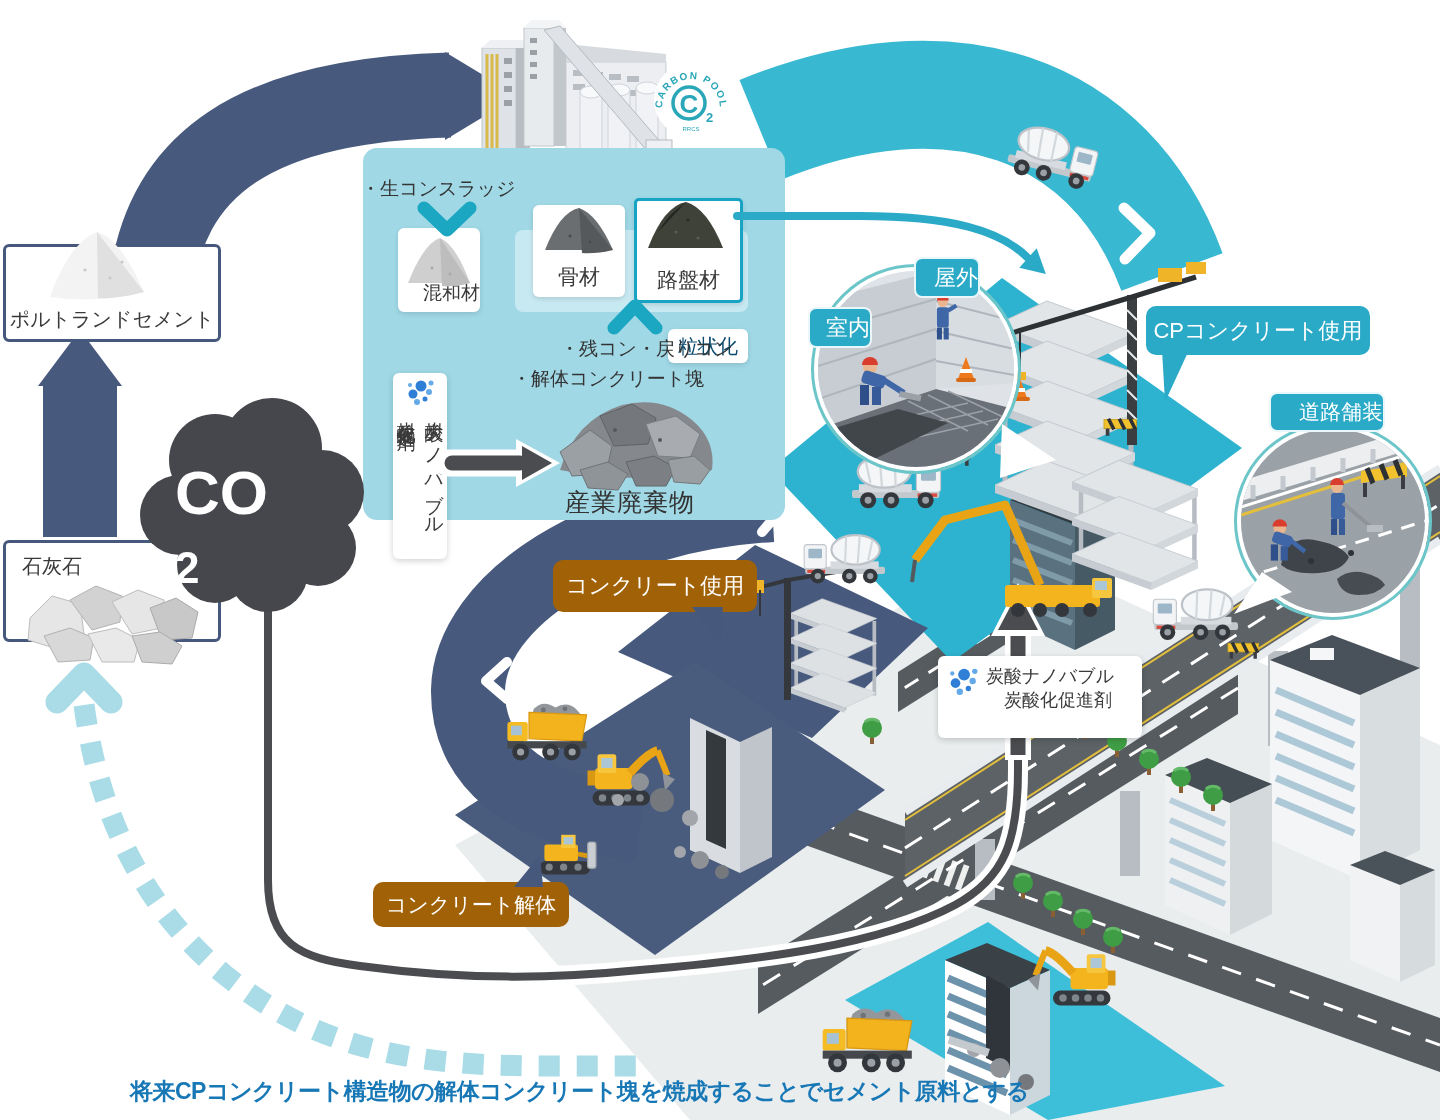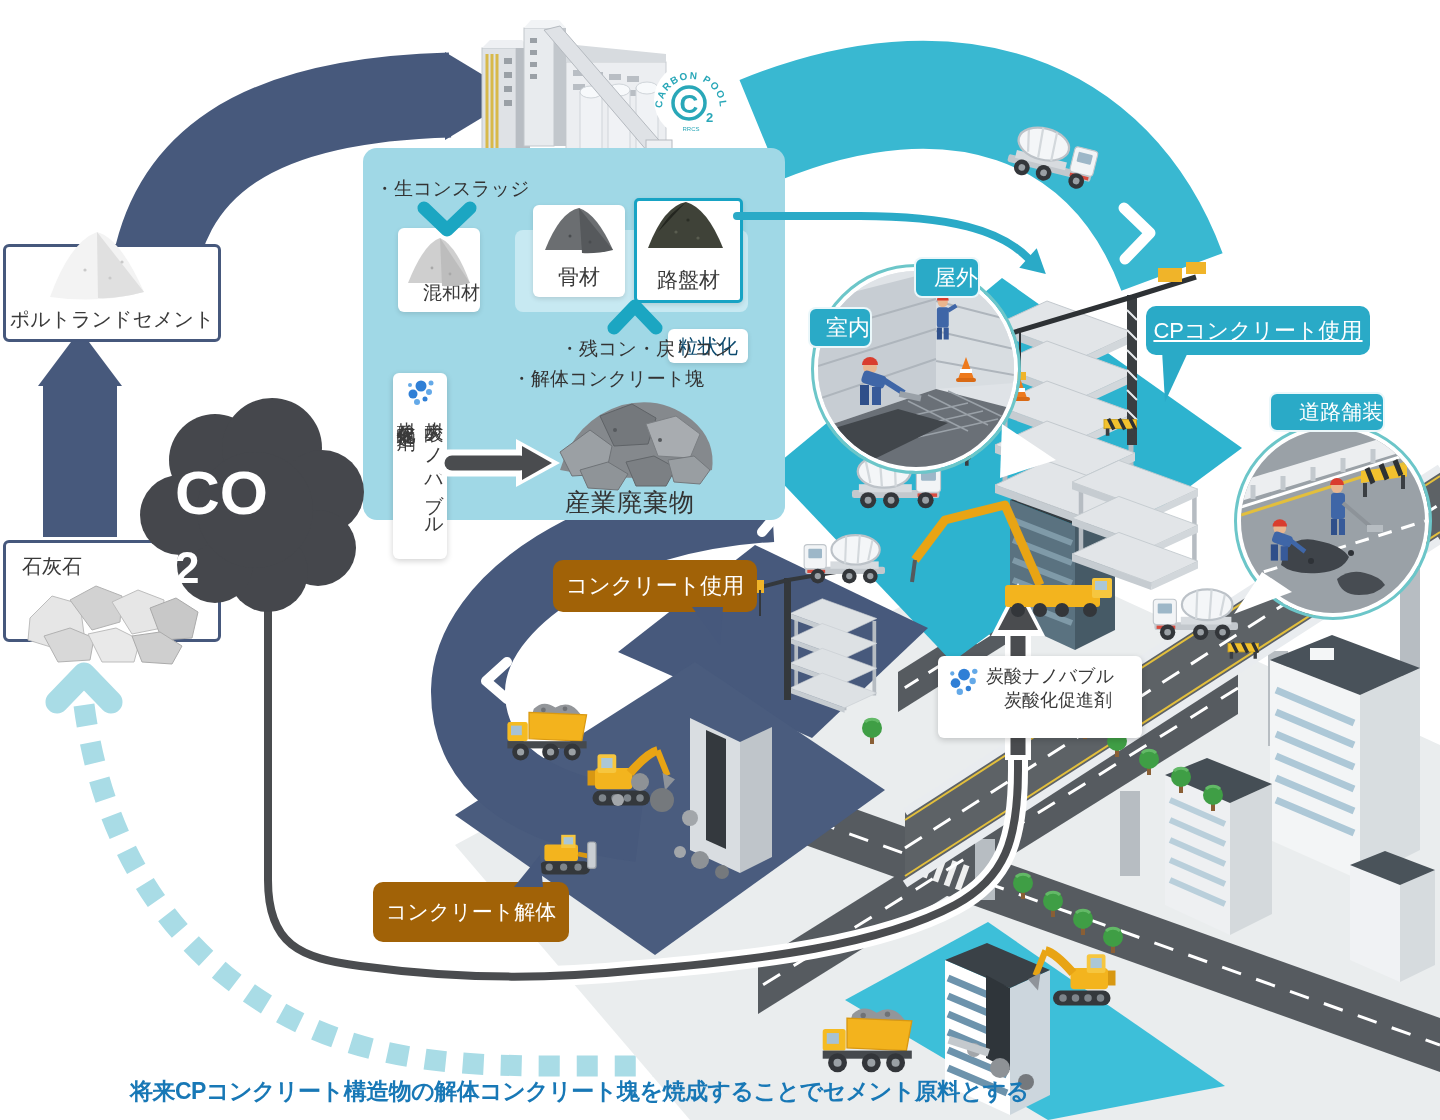--- a/index.html
+++ b/index.html
@@ -14,21 +14,21 @@
         box-shadow:0 2px 5px rgba(0,0,0,.12);}
   .bordered{border:3px solid #46587c;box-shadow:none;border-radius:6px;}
   .hl{border:3px solid #17a3c4;border-radius:5px;}
   .cap{position:absolute;left:0;right:0;bottom:6px;text-align:center;color:#3a3a3a;}
   .txt{position:absolute;color:#333;z-index:12;white-space:nowrap;}
   .chip{position:absolute;background:#2aaac7;color:#fff;border:2px solid rgba(255,255,255,.9);
         border-radius:8px;display:flex;align-items:center;justify-content:flex-end;
         z-index:30;white-space:nowrap;}
   .bubble{position:absolute;color:#fff;display:flex;align-items:center;justify-content:center;
           border-radius:10px;z-index:30;white-space:nowrap;}
-  .bubble.teal{background:#2aaac7;text-decoration:underline;}
+  .bubble.teal{background:#2aaac7;}
   .bubble.navy{background:#a16207;}
   .tail{position:absolute;width:0;height:0;border-style:solid;border-color:transparent;}
   .circ{position:absolute;border-radius:50%;overflow:hidden;border:4px solid #fff;
         outline:3px solid #6cc6c9;z-index:10;background:#dfe3e7;}
   .vbox{position:absolute;background:#fff;border-radius:6px;z-index:10;
         box-shadow:0 2px 6px rgba(0,0,0,.18);display:flex;flex-direction:column;align-items:center;}
   .vtext{writing-mode:vertical-rl;text-orientation:mixed;font-size:19px;color:#3a3a3a;
          letter-spacing:2px;height:150px;}
   .vtext div{margin:0 2px;}
   .hbox{position:absolute;background:#fff;border-radius:6px;z-index:10;
@@ -416,21 +416,21 @@
     <circle cx="640" cy="782" r="9" fill="#8e9296"></circle>
         <circle cx="662" cy="800" r="12" fill="#75797d"></circle>
     <circle cx="690" cy="818" r="8" fill="#a2a6aa"></circle>
         <circle cx="618" cy="800" r="6" fill="#a2a6aa"></circle>
   </g>
 </svg>
 
 <div class="panel" style="left:363px;top:148px;width:422px;height:372px;"></div>
 <div class="subpanel" style="left:515px;top:230px;width:233px;height:82px;"></div>
 
-<div class="txt" style="left:375px;top:176px;font-size:19px;">・生コンスラッジ</div>
+<div class="txt" style="left:361px;top:176px;font-size:19px;">・生コンスラッジ</div>
 
 <div class="wbox" style="left:398px;top:228px;width:82px;height:84px;">
   <div class="cap" style="font-size:19px;text-align:right;">混和材</div>
 </div>
 <div class="wbox" style="left:533px;top:205px;width:92px;height:92px;">
   <div class="cap" style="font-size:21px;">骨材</div>
 </div>
 <div class="wbox hl" style="left:634px;top:198px;width:103px;height:99px;">
   <div class="cap" style="font-size:21px;">路盤材</div>
 </div>
@@ -571,21 +571,21 @@
 </div>
 
 <div class="bubble teal" style="left:1146px;top:306px;width:224px;height:49px;font-size:22px;">
   <span>CPコンクリート使用</span>
   <div class="tail" style="left:16px;bottom:-50px;border-top:52px solid #2aaac7;border-right:24px solid transparent;"></div>
 </div>
 <div class="bubble navy" style="left:553px;top:560px;width:204px;height:52px;font-size:22px;">
   <span>コンクリート使用</span>
   <div class="tail" style="right:34px;bottom:-36px;border-top:38px solid #46587c;border-left:28px solid transparent;"></div>
 </div>
-<div class="bubble navy" style="left:373px;top:882px;width:196px;height:60px;font-size:21px;">
+<div class="bubble navy" style="left:373px;top:882px;width:196px;height:45px;font-size:21px;">
   <span>コンクリート解体</span>
   <div class="tail" style="right:26px;top:-30px;border-bottom:32px solid #46587c;border-left:26px solid transparent;"></div>
 </div>
 
 <div class="footnote" style="left:130px;top:1076px;font-size:23px;">将来CPコンクリート構造物の解体コンクリート塊を焼成することでセメント原料とする</div>
 
 <svg class="layer fg" width="1440" height="1120" viewBox="0 0 1440 1120">
 
   <g>
     <path d="M 50 297 Q 70 242 97 232 Q 120 238 144 292 Q 100 304 50 297 Z" fill="#f3f3f3"></path>

